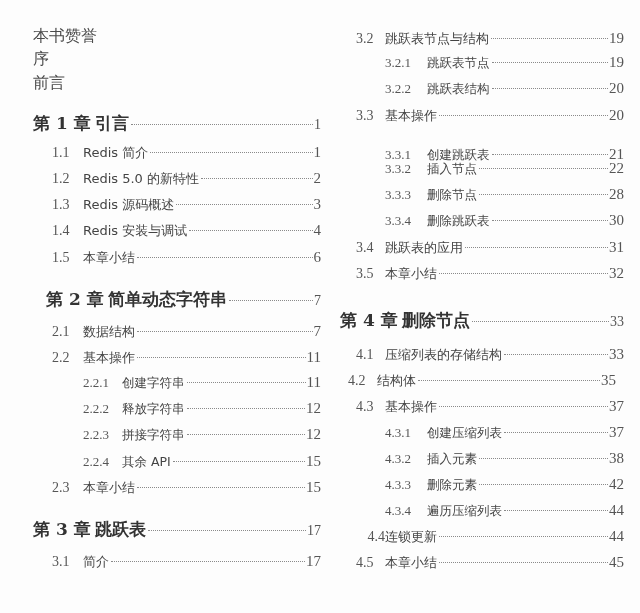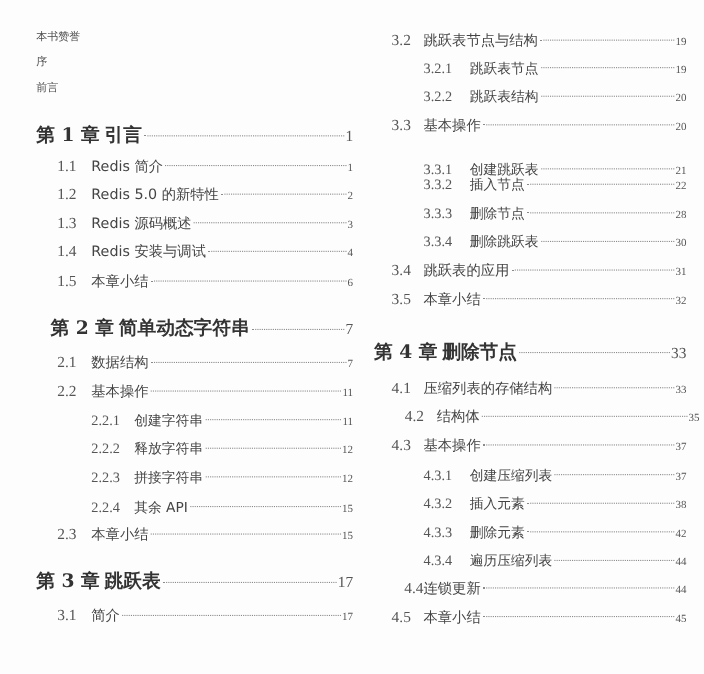--- a/index.html
+++ b/index.html
@@ -4,27 +4,27 @@
 <style>
   html, body { margin: 0; padding: 0; }
   body {
     width: 640px; height: 613px; background: #fdfdfd; position: relative; overflow: hidden;
     font-family: "DejaVu Serif", "Liberation Serif", serif; color: #3a3a3a;
   }
   .row {
     position: absolute; display: flex; align-items: baseline; white-space: nowrap;
     font-size: 13.5px; height: 20px; line-height: 20px;
   }
-  .front { position: absolute; font-size: 10px; color: #4a4a4a; font-family: "DejaVu Sans", sans-serif; }
+  .front { position: absolute; font-size: 16px; color: #4a4a4a; font-family: "DejaVu Sans", sans-serif; }
   .num { display: inline-block; color: #555; font-family: "Liberation Serif", serif; font-size: 14px; }
   .title { color: #444; font-family: "DejaVu Sans", sans-serif; font-size: 13px; }
   .leader {
     flex: 1; margin: 0 1px 0 2px; border-bottom: 1.5px dotted #8a8a8a; height: 0; position: relative; top: -4px;
   }
-  .page { color: #555; font-family: "Liberation Serif", serif; font-size: 10px; text-align: right; }
+  .page { color: #555; font-family: "Liberation Serif", serif; font-size: 15px; text-align: right; }
   .chapter .num { font-weight: bold; color: #333; font-size: 17px; font-family: "DejaVu Serif", serif; }
   .chapter .title { font-weight: bold; color: #333; font-size: 17px; font-family: "DejaVu Serif", serif; }
   .chapter .page { font-size: 14px; }
   .sub .num { font-size: 13px; }
   .sub .title { font-size: 12.5px; }
 </style>
 </head>
 <body>
 
 <div>
@@ -198,21 +198,21 @@
     <span class="title">删除节点</span>
     <span class="leader"></span>
     <span class="page">33</span>
   </div>
   <div class="row section" style="left:356px; top:344px; width:268px;">
     <span class="num" style="width:29px;">4.1</span>
     <span class="title">压缩列表的存储结构</span>
     <span class="leader"></span>
     <span class="page">33</span>
   </div>
-  <div class="row section" style="left:368px; top:370px; width:268px;">
+  <div class="row section" style="left:348px; top:370px; width:268px;">
     <span class="num" style="width:29px;">4.2</span>
     <span class="title">结构体</span>
     <span class="leader"></span>
     <span class="page">35</span>
   </div>
   <div class="row section" style="left:356px; top:396px; width:268px;">
     <span class="num" style="width:29px;">4.3</span>
     <span class="title">基本操作</span>
     <span class="leader"></span>
     <span class="page">37</span>

